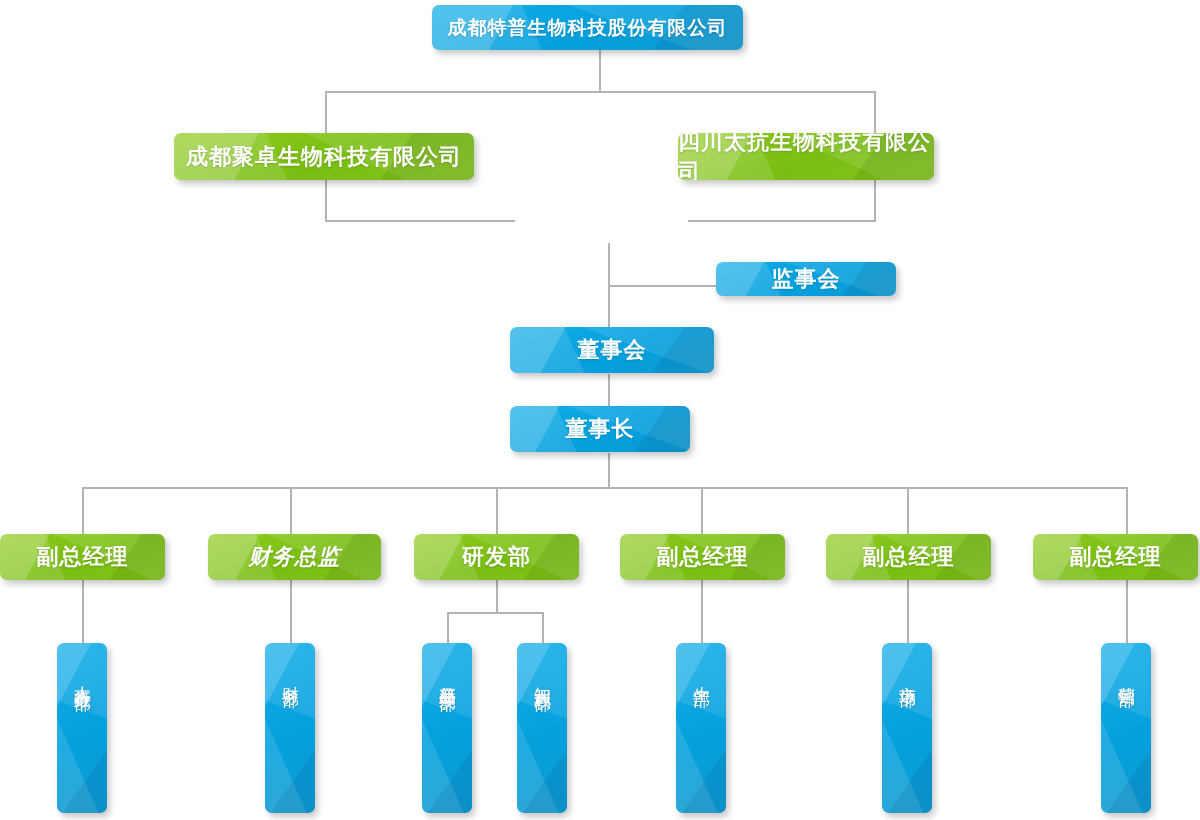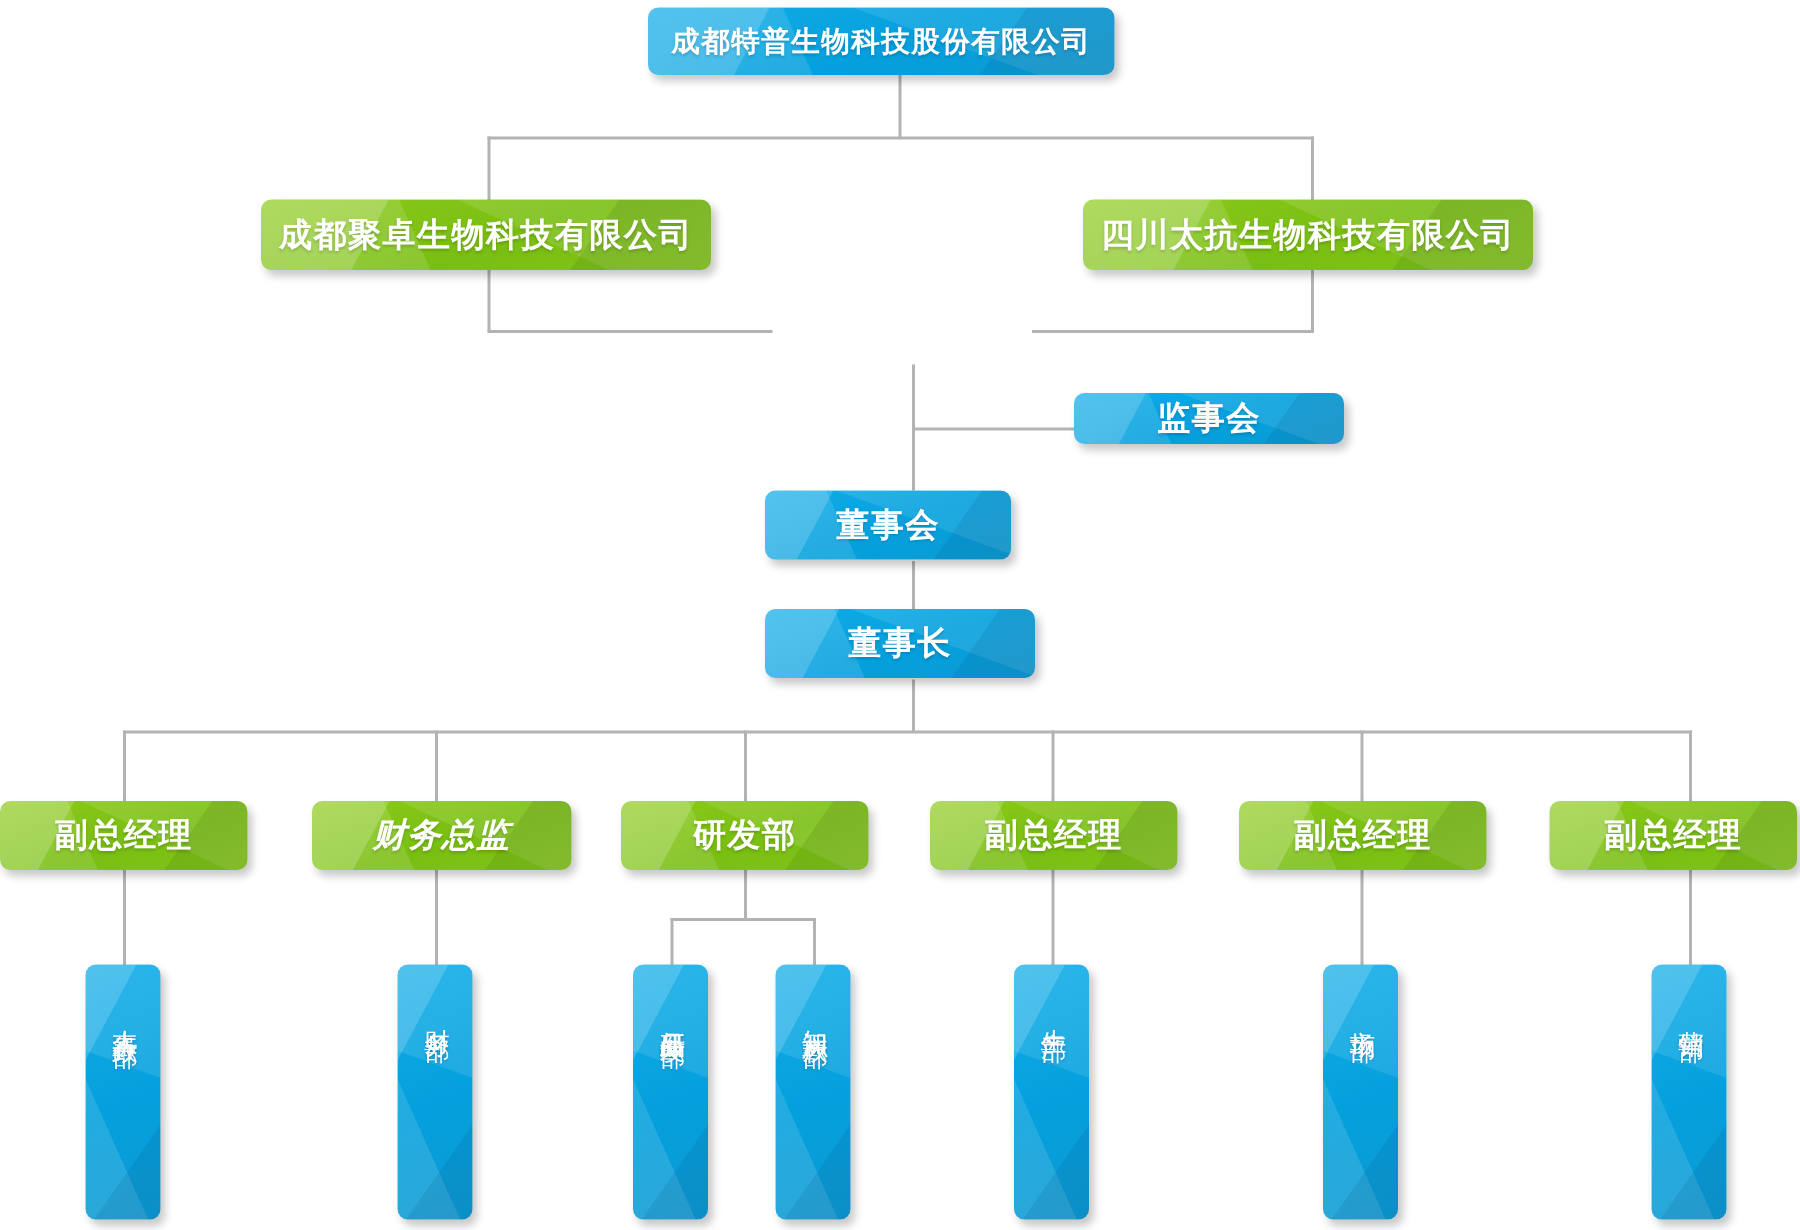--- a/index.html
+++ b/index.html
@@ -116,30 +116,30 @@
   <div class="line v" style="left:542px;top:612px;height:32px;"></div>
 
   <div class="node blue horiz big" style="left:432px;top:5px;width:311px;height:45px;">
     <span>成都特普生物科技股份有限公司</span>
   </div>
 
   <div class="node green horiz" style="left:174px;top:133px;width:300px;height:47px;">
     <span>成都聚卓生物科技有限公司</span>
   </div>
 
-  <div class="node green horiz" style="left:722px;top:133px;width:300px;height:47px;">
+  <div class="node green horiz" style="left:678px;top:133px;width:256px;height:47px;">
     <span>四川太抗生物科技有限公司</span>
   </div>
 
 
   <div class="node blue horiz" style="left:716px;top:262px;width:180px;height:34px;">
     <span>监事会</span>
   </div>
 
-  <div class="node blue horiz" style="left:510px;top:327px;width:164px;height:46px;">
+  <div class="node blue horiz" style="left:510px;top:327px;width:204px;height:46px;">
     <span>董事会</span>
   </div>
 
   <div class="node blue horiz" style="left:510px;top:406px;width:180px;height:46px;">
     <span>董事长</span>
   </div>
 
   <div class="node green horiz" style="left:0px;top:534px;width:165px;height:46px;">
     <span>副总经理</span>
   </div>

